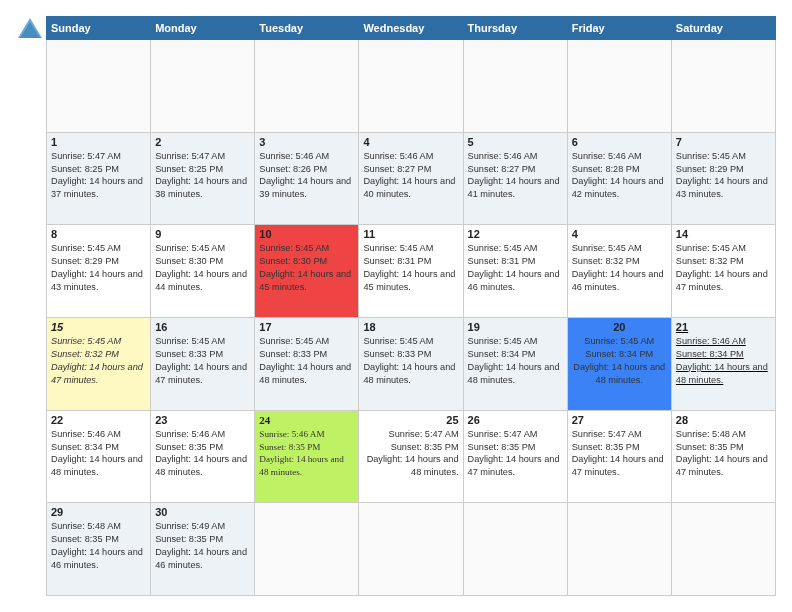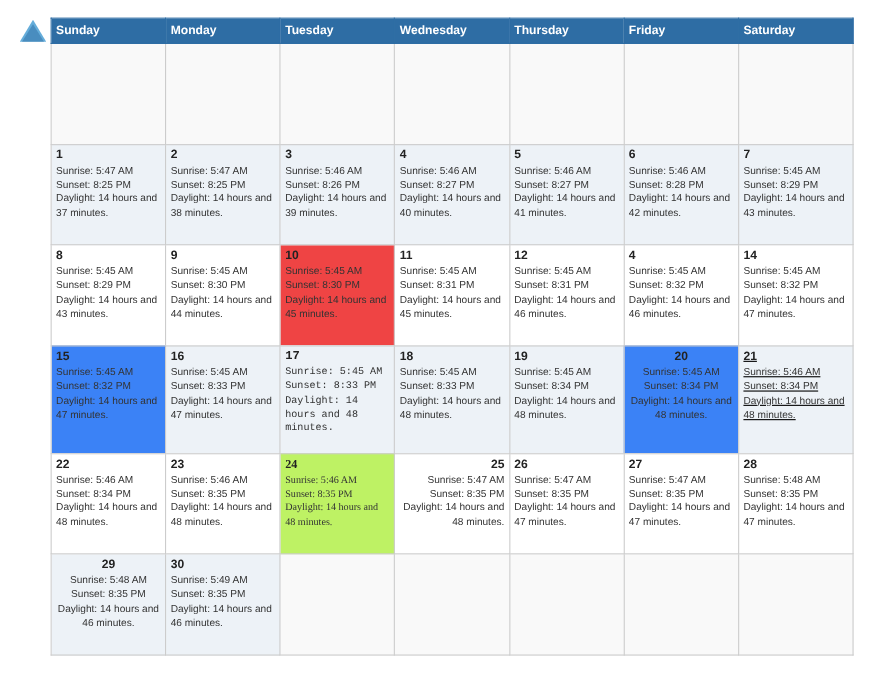--- a/index.html
+++ b/index.html
@@ -199,29 +199,29 @@
           <td style="background: rgb(255, 255, 255);">
         <span class="day-num">4</span>
         <span class="cell-text">Sunrise: 5:45 AM<br>Sunset: 8:32 PM<br>Daylight: 14 hours and 46 minutes.</span>
       </td>
           <td style="background: rgb(255, 255, 255);">
         <span class="day-num">14</span>
         <span class="cell-text">Sunrise: 5:45 AM<br>Sunset: 8:32 PM<br>Daylight: 14 hours and 47 minutes.</span>
       </td>
         </tr>
         <tr>
-          <td style="background: #3b82f6;">
+          <td style="background: #fef9c3; font-style: italic;">
         <span class="day-num">15</span>
         <span class="cell-text">Sunrise: 5:45 AM<br>Sunset: 8:32 PM<br>Daylight: 14 hours and 47 minutes.</span>
       </td>
           <td style="background: rgb(237, 242, 247);">
         <span class="day-num">16</span>
         <span class="cell-text">Sunrise: 5:45 AM<br>Sunset: 8:33 PM<br>Daylight: 14 hours and 47 minutes.</span>
       </td>
-          <td style="background: rgb(237, 242, 247); font-family: Liberation Mono, monospace;">
+          <td style="background: rgb(237, 242, 247);">
         <span class="day-num">17</span>
         <span class="cell-text">Sunrise: 5:45 AM<br>Sunset: 8:33 PM<br>Daylight: 14 hours and 48 minutes.</span>
       </td>
           <td style="background: rgb(237, 242, 247);">
         <span class="day-num">18</span>
         <span class="cell-text">Sunrise: 5:45 AM<br>Sunset: 8:33 PM<br>Daylight: 14 hours and 48 minutes.</span>
       </td>
           <td style="background: rgb(237, 242, 247);">
         <span class="day-num">19</span>
         <span class="cell-text">Sunrise: 5:45 AM<br>Sunset: 8:34 PM<br>Daylight: 14 hours and 48 minutes.</span>
@@ -259,21 +259,21 @@
           <td style="background: rgb(255, 255, 255); margin-top: 28px;">
         <span class="day-num">27</span>
         <span class="cell-text">Sunrise: 5:47 AM<br>Sunset: 8:35 PM<br>Daylight: 14 hours and 47 minutes.</span>
       </td>
           <td style="background: rgb(255, 255, 255);">
         <span class="day-num">28</span>
         <span class="cell-text">Sunrise: 5:48 AM<br>Sunset: 8:35 PM<br>Daylight: 14 hours and 47 minutes.</span>
       </td>
         </tr>
         <tr>
-          <td style="background: rgb(237, 242, 247); text-align: center;">
+          <td style="background: rgb(237, 242, 247);">
         <span class="day-num">29</span>
         <span class="cell-text">Sunrise: 5:48 AM<br>Sunset: 8:35 PM<br>Daylight: 14 hours and 46 minutes.</span>
       </td>
           <td style="background: rgb(237, 242, 247);">
         <span class="day-num">30</span>
         <span class="cell-text">Sunrise: 5:49 AM<br>Sunset: 8:35 PM<br>Daylight: 14 hours and 46 minutes.</span>
       </td>
           <td class="empty-cell"></td>
           <td class="empty-cell"></td>
           <td class="empty-cell"></td>

